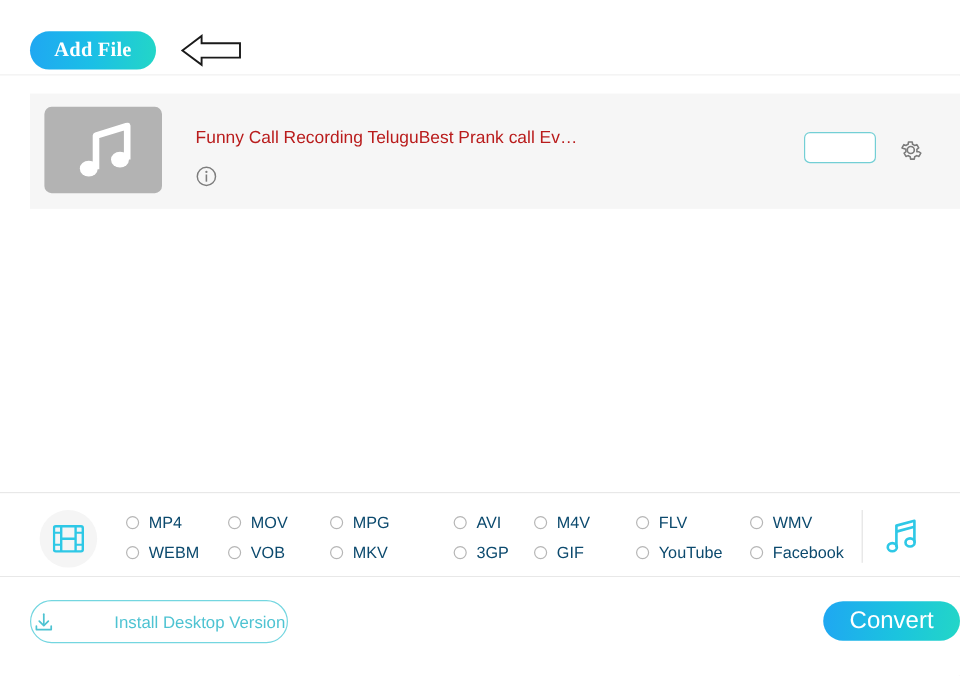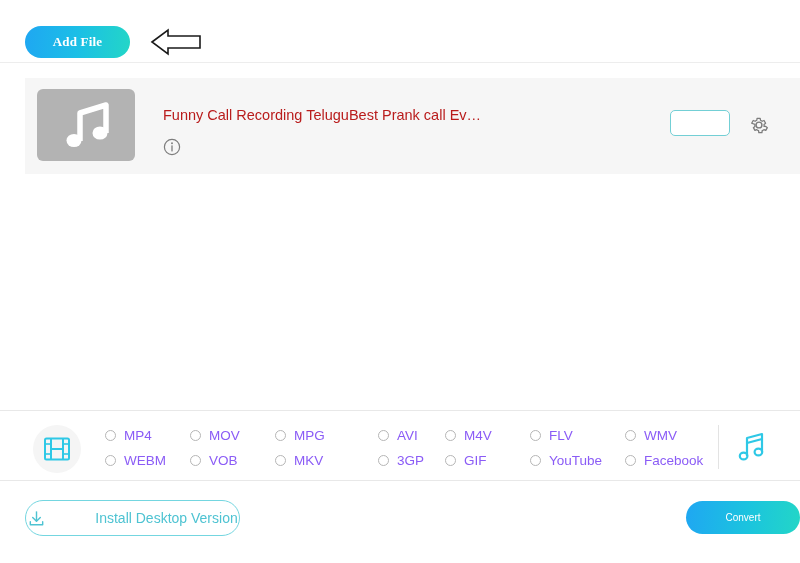--- a/index.html
+++ b/index.html
@@ -43,21 +43,21 @@
     left: 25px;
     top: 26px;
     width: 105px;
     height: 32px;
     border: none;
     border-radius: 17px;
     background: linear-gradient(95deg, #1fa7f2 0%, #1bbfe6 50%, #23d6c7 100%);
     color: #ffffff;
     font-family: "Liberation Serif", serif;
     font-weight: bold;
-    font-size: 13px;
+    font-size: 17px;
     letter-spacing: .2px;
     cursor: pointer;
     padding: 0;
     line-height: 32px;
     text-align: center;
   }
 
   .arrow-annotation {
     position: absolute;
     left: 150px;
@@ -206,21 +206,21 @@
     border: 1.3px solid #b6b6b6;
     border-radius: 50%;
     box-sizing: border-box;
     background: #ffffff;
     flex: none;
   }
 
   .fmt-label {
     margin-left: 8px;
     font-size: 13.5px;
-    color: #8b5cf6;
+    color: #0c4a6e;
     white-space: nowrap;
   }
 
   .format-divider {
     position: absolute;
     left: 718px;
     top: 14px;
     width: 1px;
     height: 44px;
     background: #e3e3e3;
@@ -277,21 +277,21 @@
   .convert-btn {
     position: absolute;
     left: 686px;
     top: 501px;
     width: 114px;
     height: 33px;
     border: none;
     border-radius: 17px;
     background: linear-gradient(95deg, #1fa7f2 0%, #1bc4de 55%, #23d6c7 100%);
     color: #ffffff;
-    font-size: 10px;
+    font-size: 20px;
     font-family: "Liberation Sans", sans-serif;
     cursor: pointer;
     padding: 0;
     text-align: center;
     line-height: 33px;
   }
 </style>
 </head>
 <body>
 

